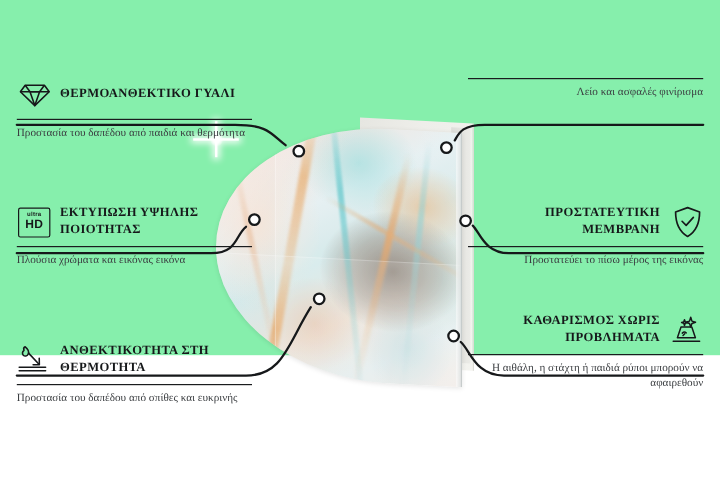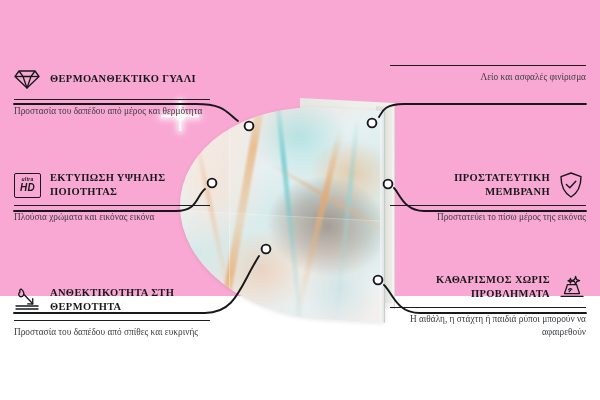--- a/index.html
+++ b/index.html
@@ -9,21 +9,21 @@
     height: 400px;
     overflow: hidden;
     background: #ffffff;
     font-family: "Liberation Serif", "DejaVu Serif", serif;
   }
 
   #stage {
     position: relative;
     width: 600px;
     height: 296px;
-    background: #f9a8d4;
+    background: #86efac;
     padding-left: 35px;
   }
 
   
   #product-area {
     position: absolute;
     left: 180px;
     top: 100px;
     width: 215px;
     height: 212px;
@@ -186,21 +186,21 @@
     margin-top: 5px;
     font-family: "Liberation Serif", "DejaVu Serif", serif;
     font-size: 9.3px;
     line-height: 1.42;
     color: #3a3d40;
   }
 
   .f-icon {
     flex: 0 0 auto;
     width: 28px; height: 28px;
-    display: flex; align-items: center; justify-content: flex-start; font-style: italic;
+    display: flex; align-items: center; justify-content: flex-end;
   }
   .f-icon svg { display: block; }
 
   
   .hd-badge {
     width: 27px; height: 25px;
     border: 1.4px solid #16181a;
     border-radius: 2px;
     display: flex; flex-direction: column;
     align-items: center; justify-content: center;
@@ -265,21 +265,21 @@
             <path d="M5,3 L21,3 L25,8.5 L13,20 L1,8.5 Z"></path>
             <path d="M1,8.5 L25,8.5"></path>
             <path d="M5,3 L9,8.5 L13,20 L17,8.5 L21,3"></path>
             <path d="M9,8.5 L17,8.5"></path>
           </g>
         </svg>
       </span>
       <span class="f-title">ΘΕΡΜΟΑΝΘΕΚΤΙΚΟ ΓΥΑΛΙ</span>
     </div>
     <div class="f-rule"></div>
-    <div class="f-desc">Προστασία του δαπέδου από μέρος και θερμότητα</div>
+    <div class="f-desc">Προστασία του δαπέδου από παιδιά και θερμότητα</div>
   </div>
 
   <div class="feature left" style="top:168px">
     <div class="f-head">
       <span class="f-icon">
         <span class="hd-badge">
           <span class="u">ultra</span>
           <span class="h">HD</span>
         </span>
       </span>
@@ -322,21 +322,21 @@
             <path d="M8.4,13.4 L11.8,16.8 L17.8,10.2"></path>
           </g>
         </svg>
       </span>
       <span class="f-title">ΠΡΟΣΤΑΤΕΥΤΙΚΗ ΜΕΜΒΡΑΝΗ</span>
     </div>
     <div class="f-rule"></div>
     <div class="f-desc">Προστατεύει το πίσω μέρος της εικόνας</div>
   </div>
 
-  <div class="feature right" style="top:270px">
+  <div class="feature right" style="top:258px">
     <div class="f-head">
       <span class="f-icon">
         <svg width="28" height="26" viewBox="0 0 28 26">
           <g fill="none" stroke="#16181a" stroke-width="1.25" stroke-linecap="round" stroke-linejoin="round">
             <path d="M6.5,19.5 L9.5,10.5 L18.5,10.5 L21.5,19.5 Z"></path>
             <path d="M3,22.3 L25,22.3"></path>
             <path d="M10.6,15.6 C11.6,14.6 13,14.6 13.8,15.4"></path>
             <path d="M11.2,17.6 L12.6,16.2"></path>
             <path d="M17.6,2.4 L18.6,5.6 L21.6,6.6 L18.6,7.6 L17.6,10.6 L16.6,7.6 L13.6,6.6 L16.6,5.6 Z"></path>
             <path d="M12.4,4.4 L13,6.2 L14.8,6.8 L13,7.4 L12.4,9.2 L11.8,7.4 L10,6.8 L11.8,6.2 Z"></path>

